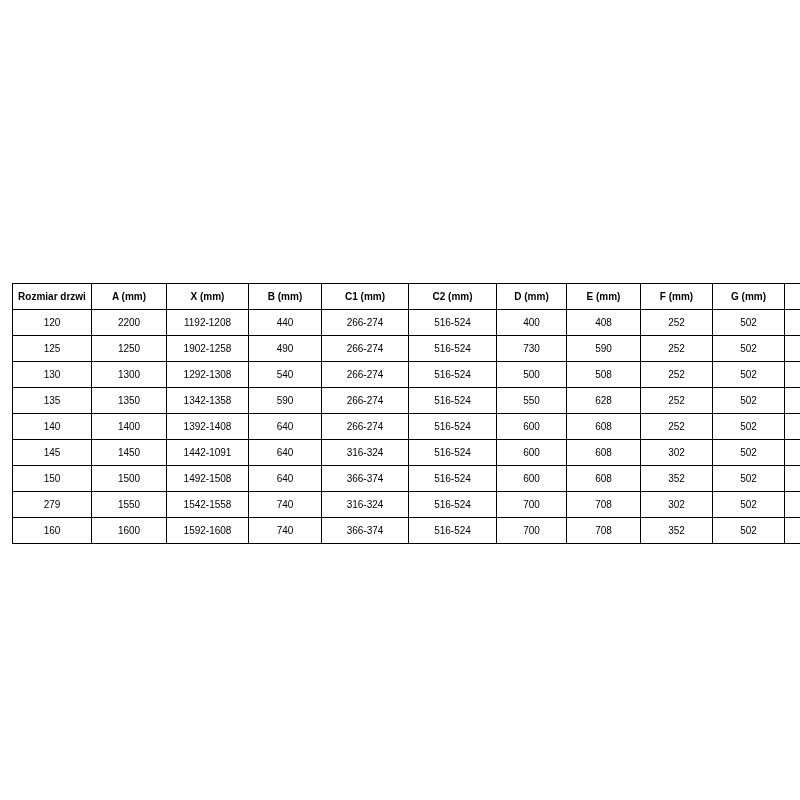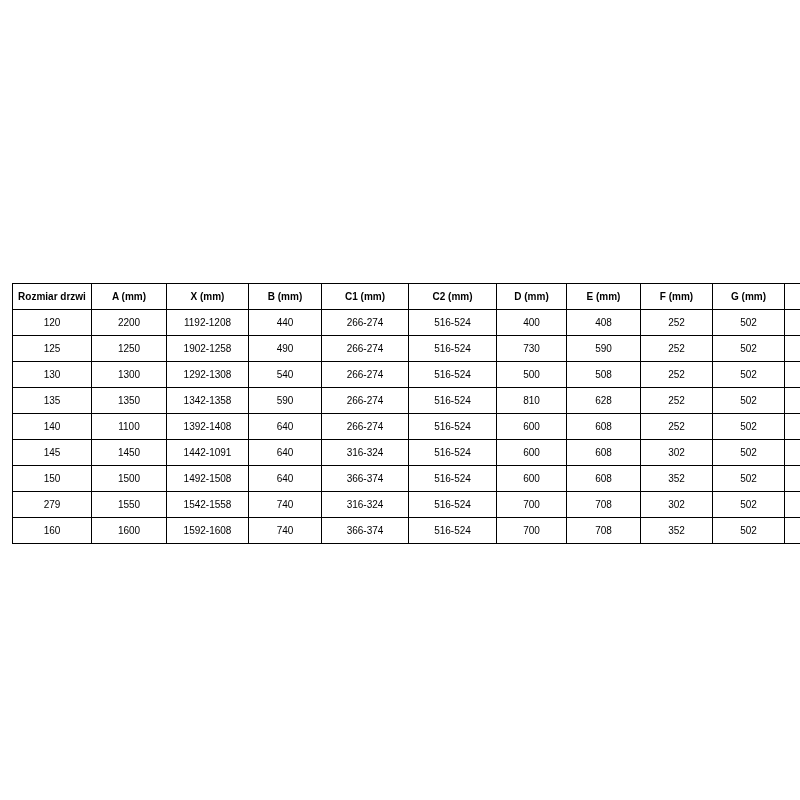--- a/index.html
+++ b/index.html
@@ -141,29 +141,29 @@
           <td>502</td>
           <td>2000</td>
         </tr>
         <tr>
           <td>135</td>
           <td>1350</td>
           <td>1342-1358</td>
           <td>590</td>
           <td>266-274</td>
           <td>516-524</td>
-          <td>810</td>
+          <td>550</td>
           <td>628</td>
           <td>252</td>
           <td>502</td>
           <td>2000</td>
         </tr>
         <tr>
           <td>140</td>
-          <td>1100</td>
+          <td>1400</td>
           <td>1392-1408</td>
           <td>640</td>
           <td>266-274</td>
           <td>516-524</td>
           <td>600</td>
           <td>608</td>
           <td>252</td>
           <td>502</td>
           <td>2000</td>
         </tr>

